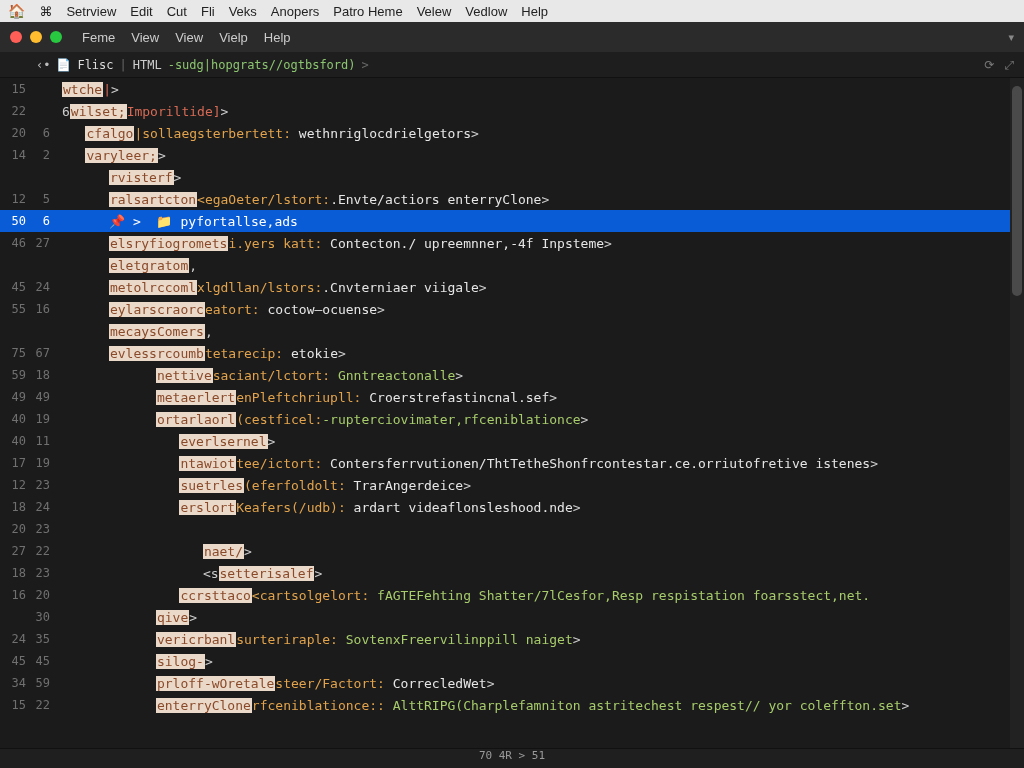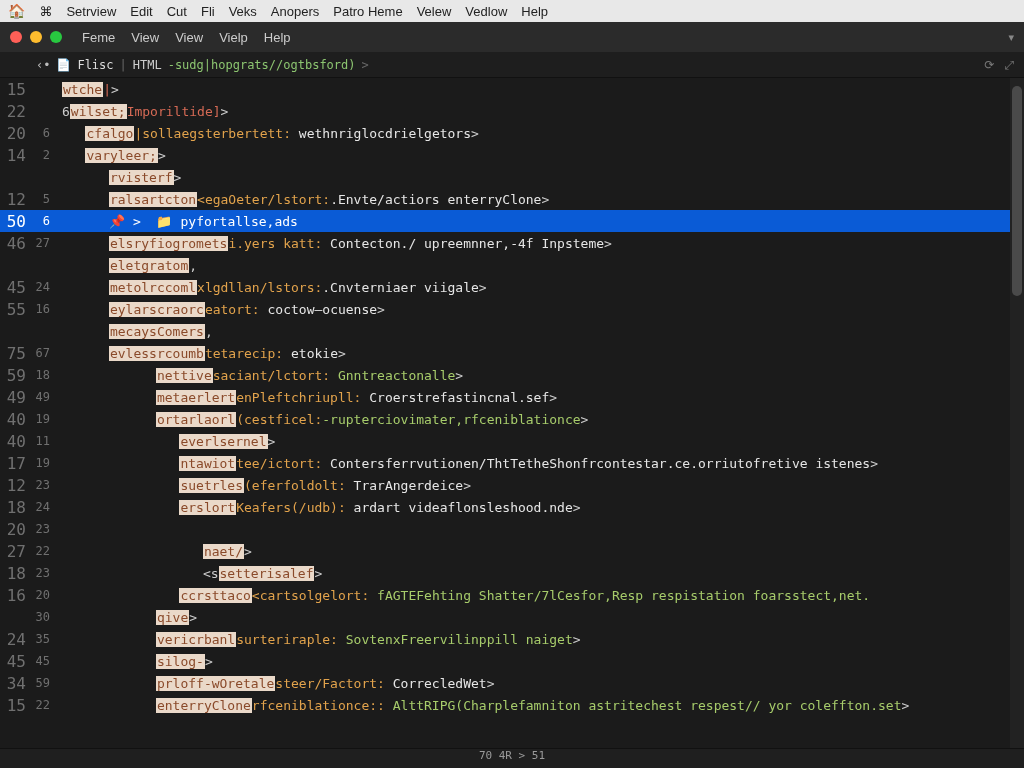--- a/index.html
+++ b/index.html
@@ -31,21 +31,21 @@
   .tabrow .tag-html { color: #ccc; }
   .tabrow .path-green { color: #8cc570; }
   .tabrow .spacer { flex: 1; }
   .tabrow .right-icons { display:flex; gap:10px; padding-right:10px; color:#777; font-size:12px; }
   
   
   .editor { position: relative; height: calc(768px - 22px - 30px - 26px - 20px); background: #1b1b1b; overflow: hidden; }
   .rows { }
   .row { display: flex; align-items: center; height: 22px; font-size: 13px; white-space: pre; }
   .row.selected { background: #0a5bd6; }
-  .gutter-a { width: 30px; text-align: right; padding-right: 4px; color: #707070; font-size: 16px; }
+  .gutter-a { width: 30px; text-align: right; padding-right: 4px; color: #707070; font-size: 12px; }
   .gutter-b { width: 28px; text-align: right; padding-right: 8px; color: #707070; font-size: 12px; }
   .row.selected .gutter-a, .row.selected .gutter-b { color: #fff; }
   .code { flex: 1; padding-left: 4px; overflow: hidden; text-overflow: clip; }
   
   
   .tk-br   { color: #ccc; }            
   .tk-tag  { color: #d66a55; }          
   .tk-tag-bg { background: #ead9c9; color: #8a4a2a; padding: 4px 1px; border-radius:1px;margin-top:48px;} 
   .tk-attr { color: #e2a34c; }          
   .tk-str  { color: #a7cc6b; }

